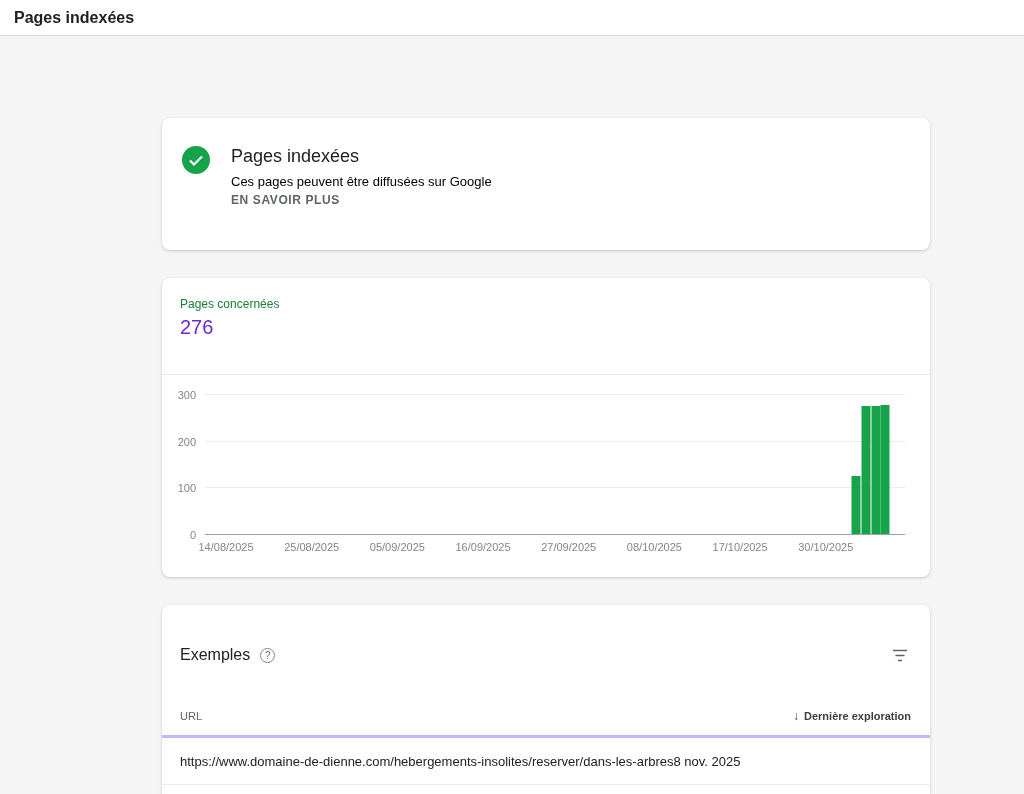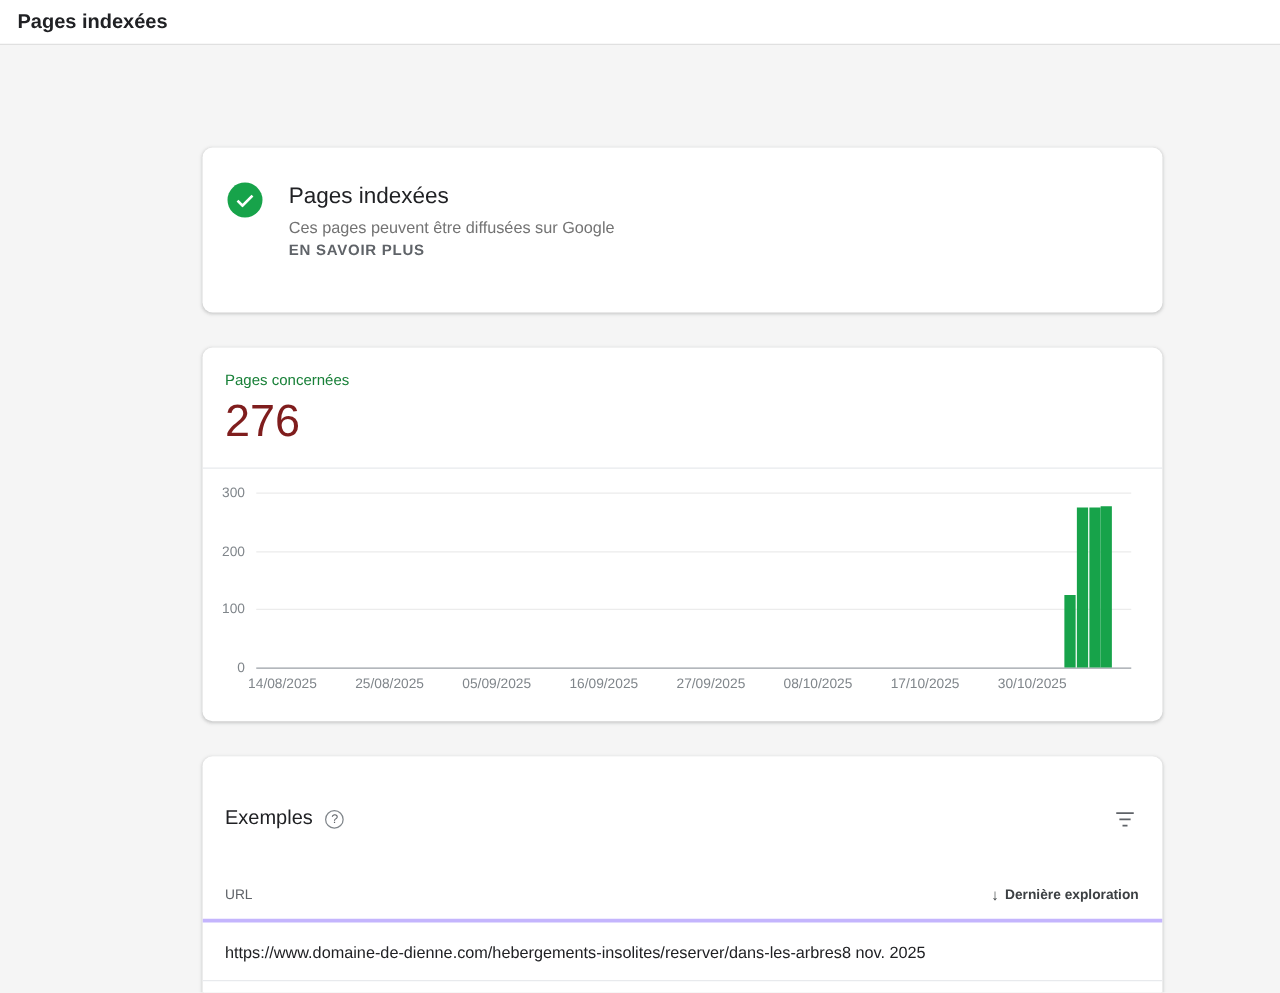--- a/index.html
+++ b/index.html
@@ -34,32 +34,32 @@
     padding: 28px 32px 26px 20px;
     min-height: 132px;
   }
   .check-circle {
     width: 28px; height: 28px; border-radius: 50%;
     background: #17a34a; flex: 0 0 auto;
     display: flex; align-items: center; justify-content: center;
   }
   .status-text { margin-left: 21px; }
   .status-title { font-size: 18px; font-weight: 400; color: #202124; }
-  .status-subtitle { margin-top: 7px; font-size: 13px; color: #737373; }
+  .status-subtitle { margin-top: 7px; font-size: 13px; color: #000000; }
   .learn-more {
     display: inline-block; margin-top: 4px;
     font-size: 12px; font-weight: 700; letter-spacing: .6px;
     color: #5f6368; text-decoration: none; cursor: pointer;
   }
 
   
   .chart-card { margin-top: 28px; height: 299px; }
   .metric-header { padding: 19px 18px 0 18px; cursor: pointer; height: 96px; }
   .metric-label { font-size: 12px; color: #188038; }
-  .metric-value { margin-top: 5px; font-size: 36px; color: #7f1d1d; }
+  .metric-value { margin-top: 5px; font-size: 20px; color: #6d28d9; }
   .divider { height: 1px; background: #e8eaed; }
 
   .chart-section { position: relative; height: 201px; }
   .y-axis { position: absolute; left: 0; top: 20px; width: 34px; height: 140px; }
   .ytick {
     position: absolute; right: 0; transform: translateY(50%);
     font-size: 11px; color: #80868b; line-height: 1;
   }
   .plot { position: absolute; left: 43px; right: 25px; top: 20px; height: 140px; }
   .gridline { position: absolute; left: 0; right: 0; height: 1px; background: #ececec; }

